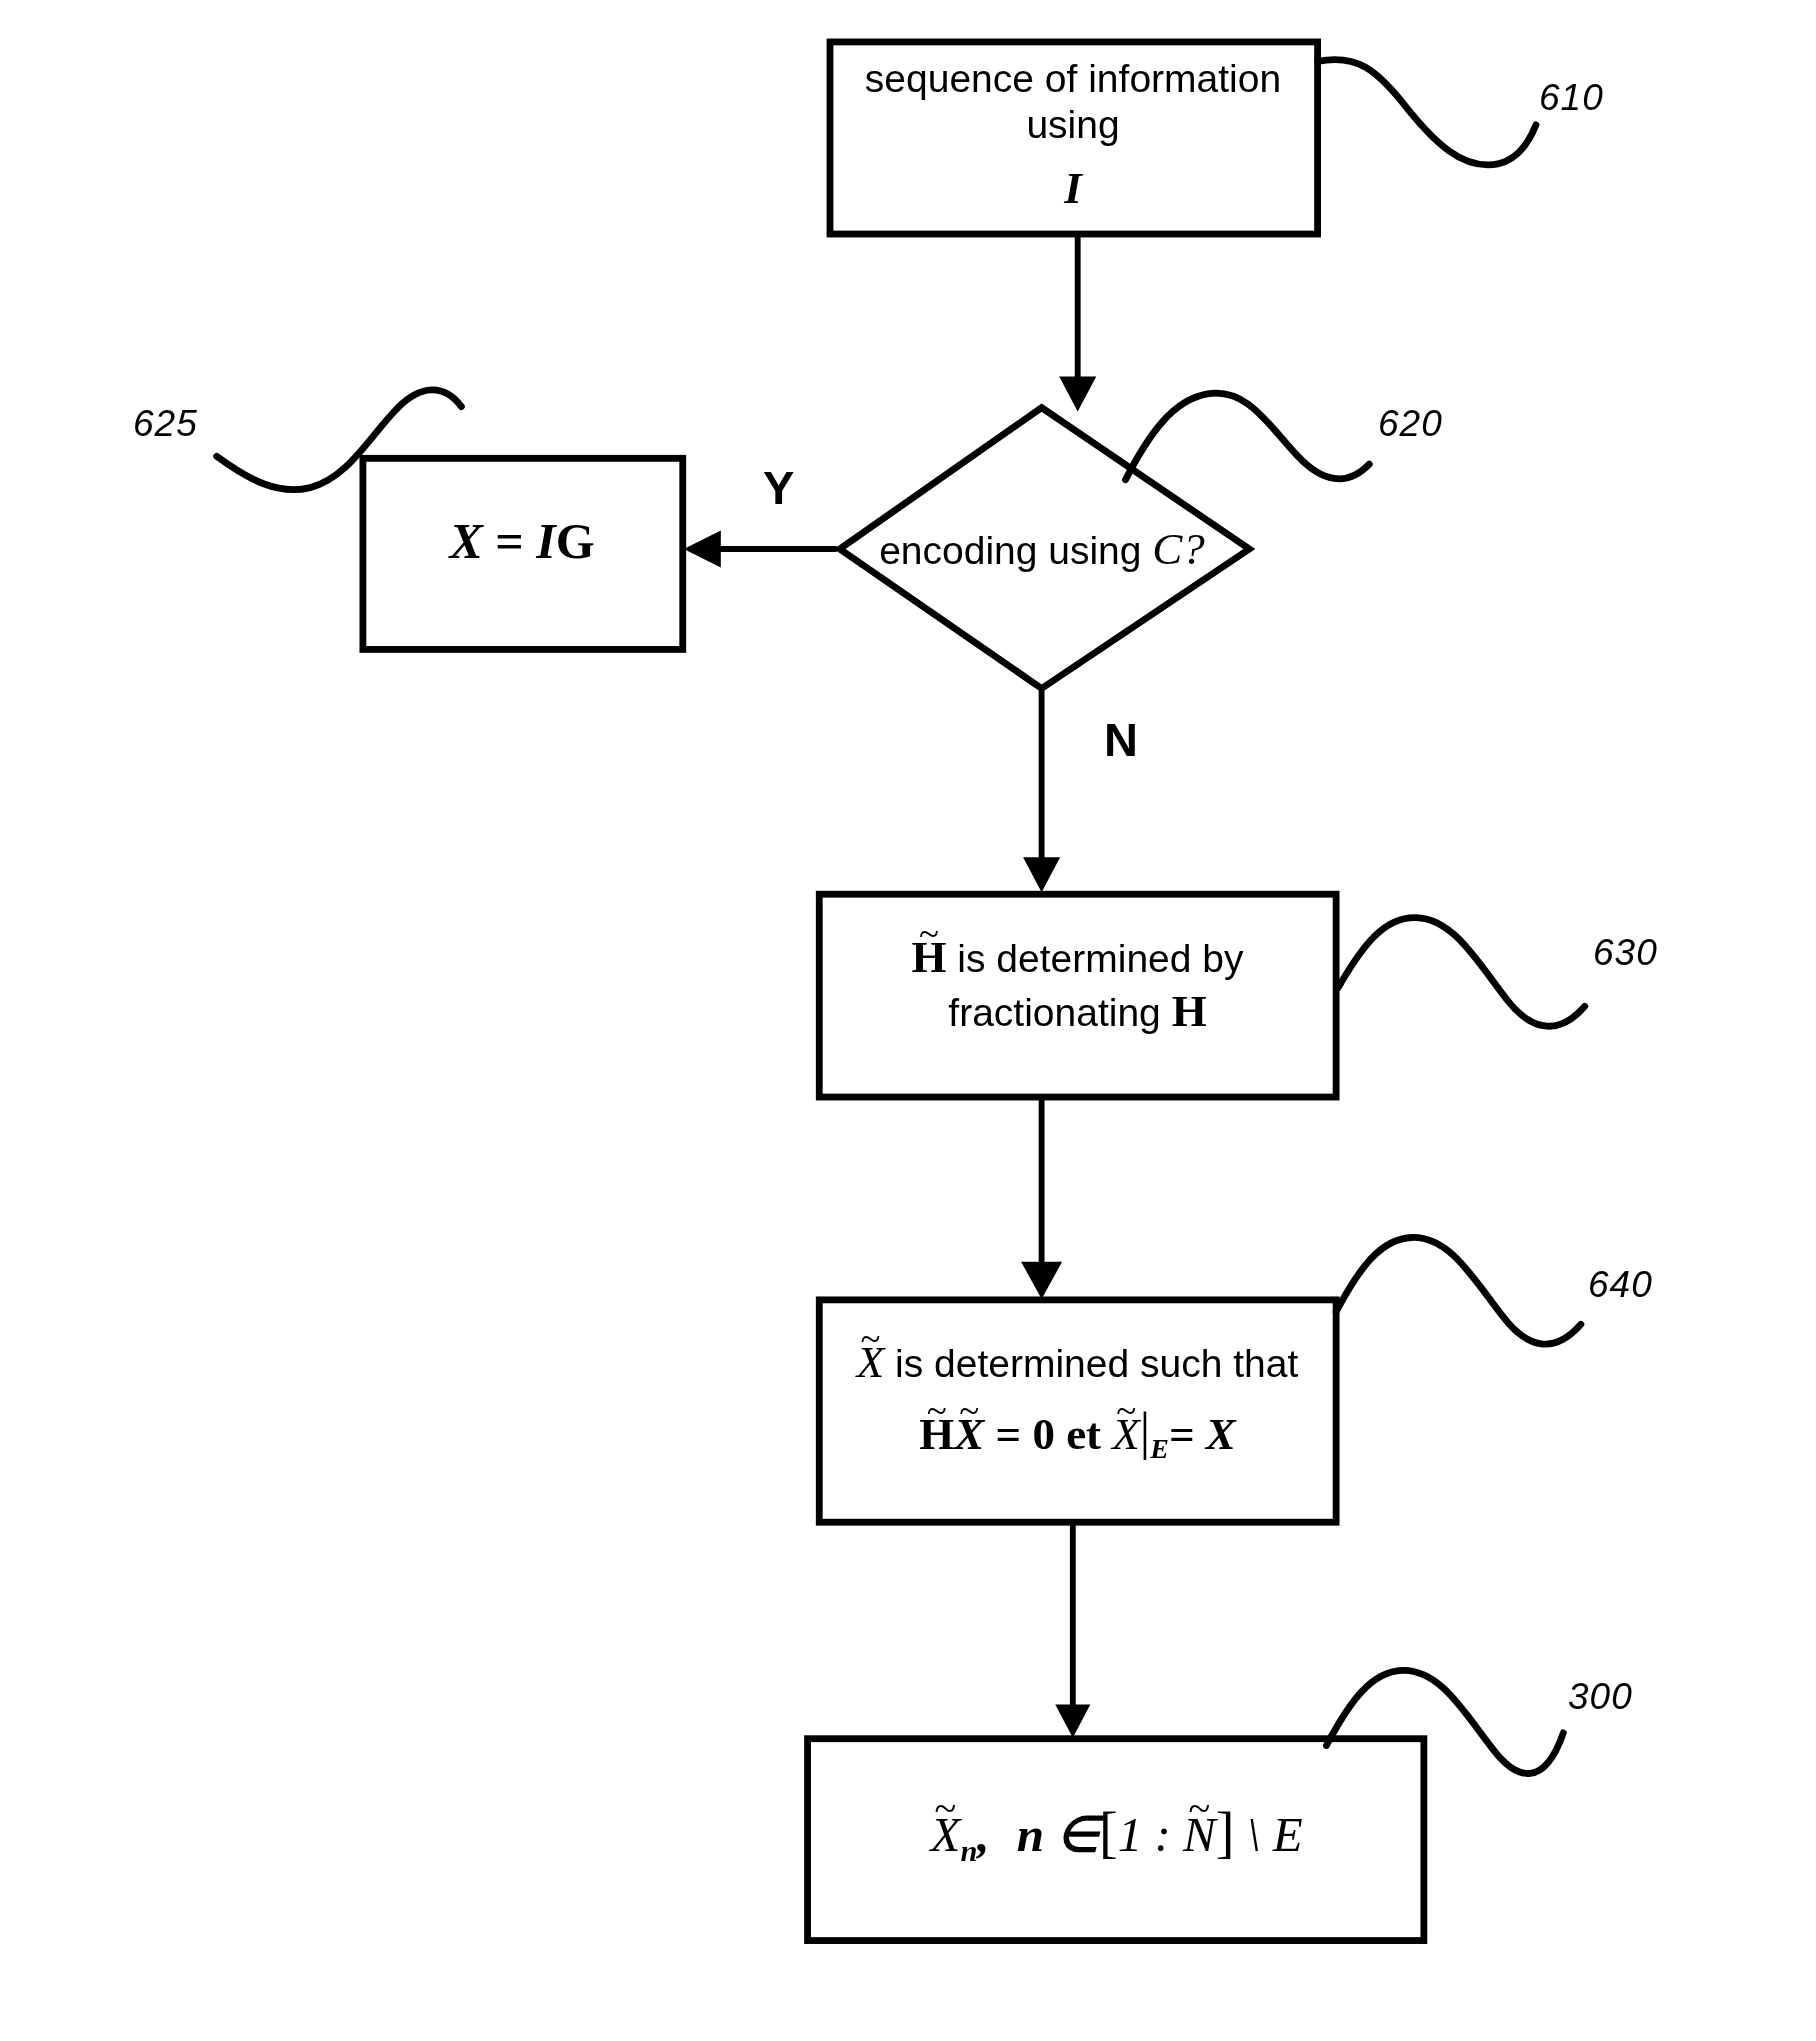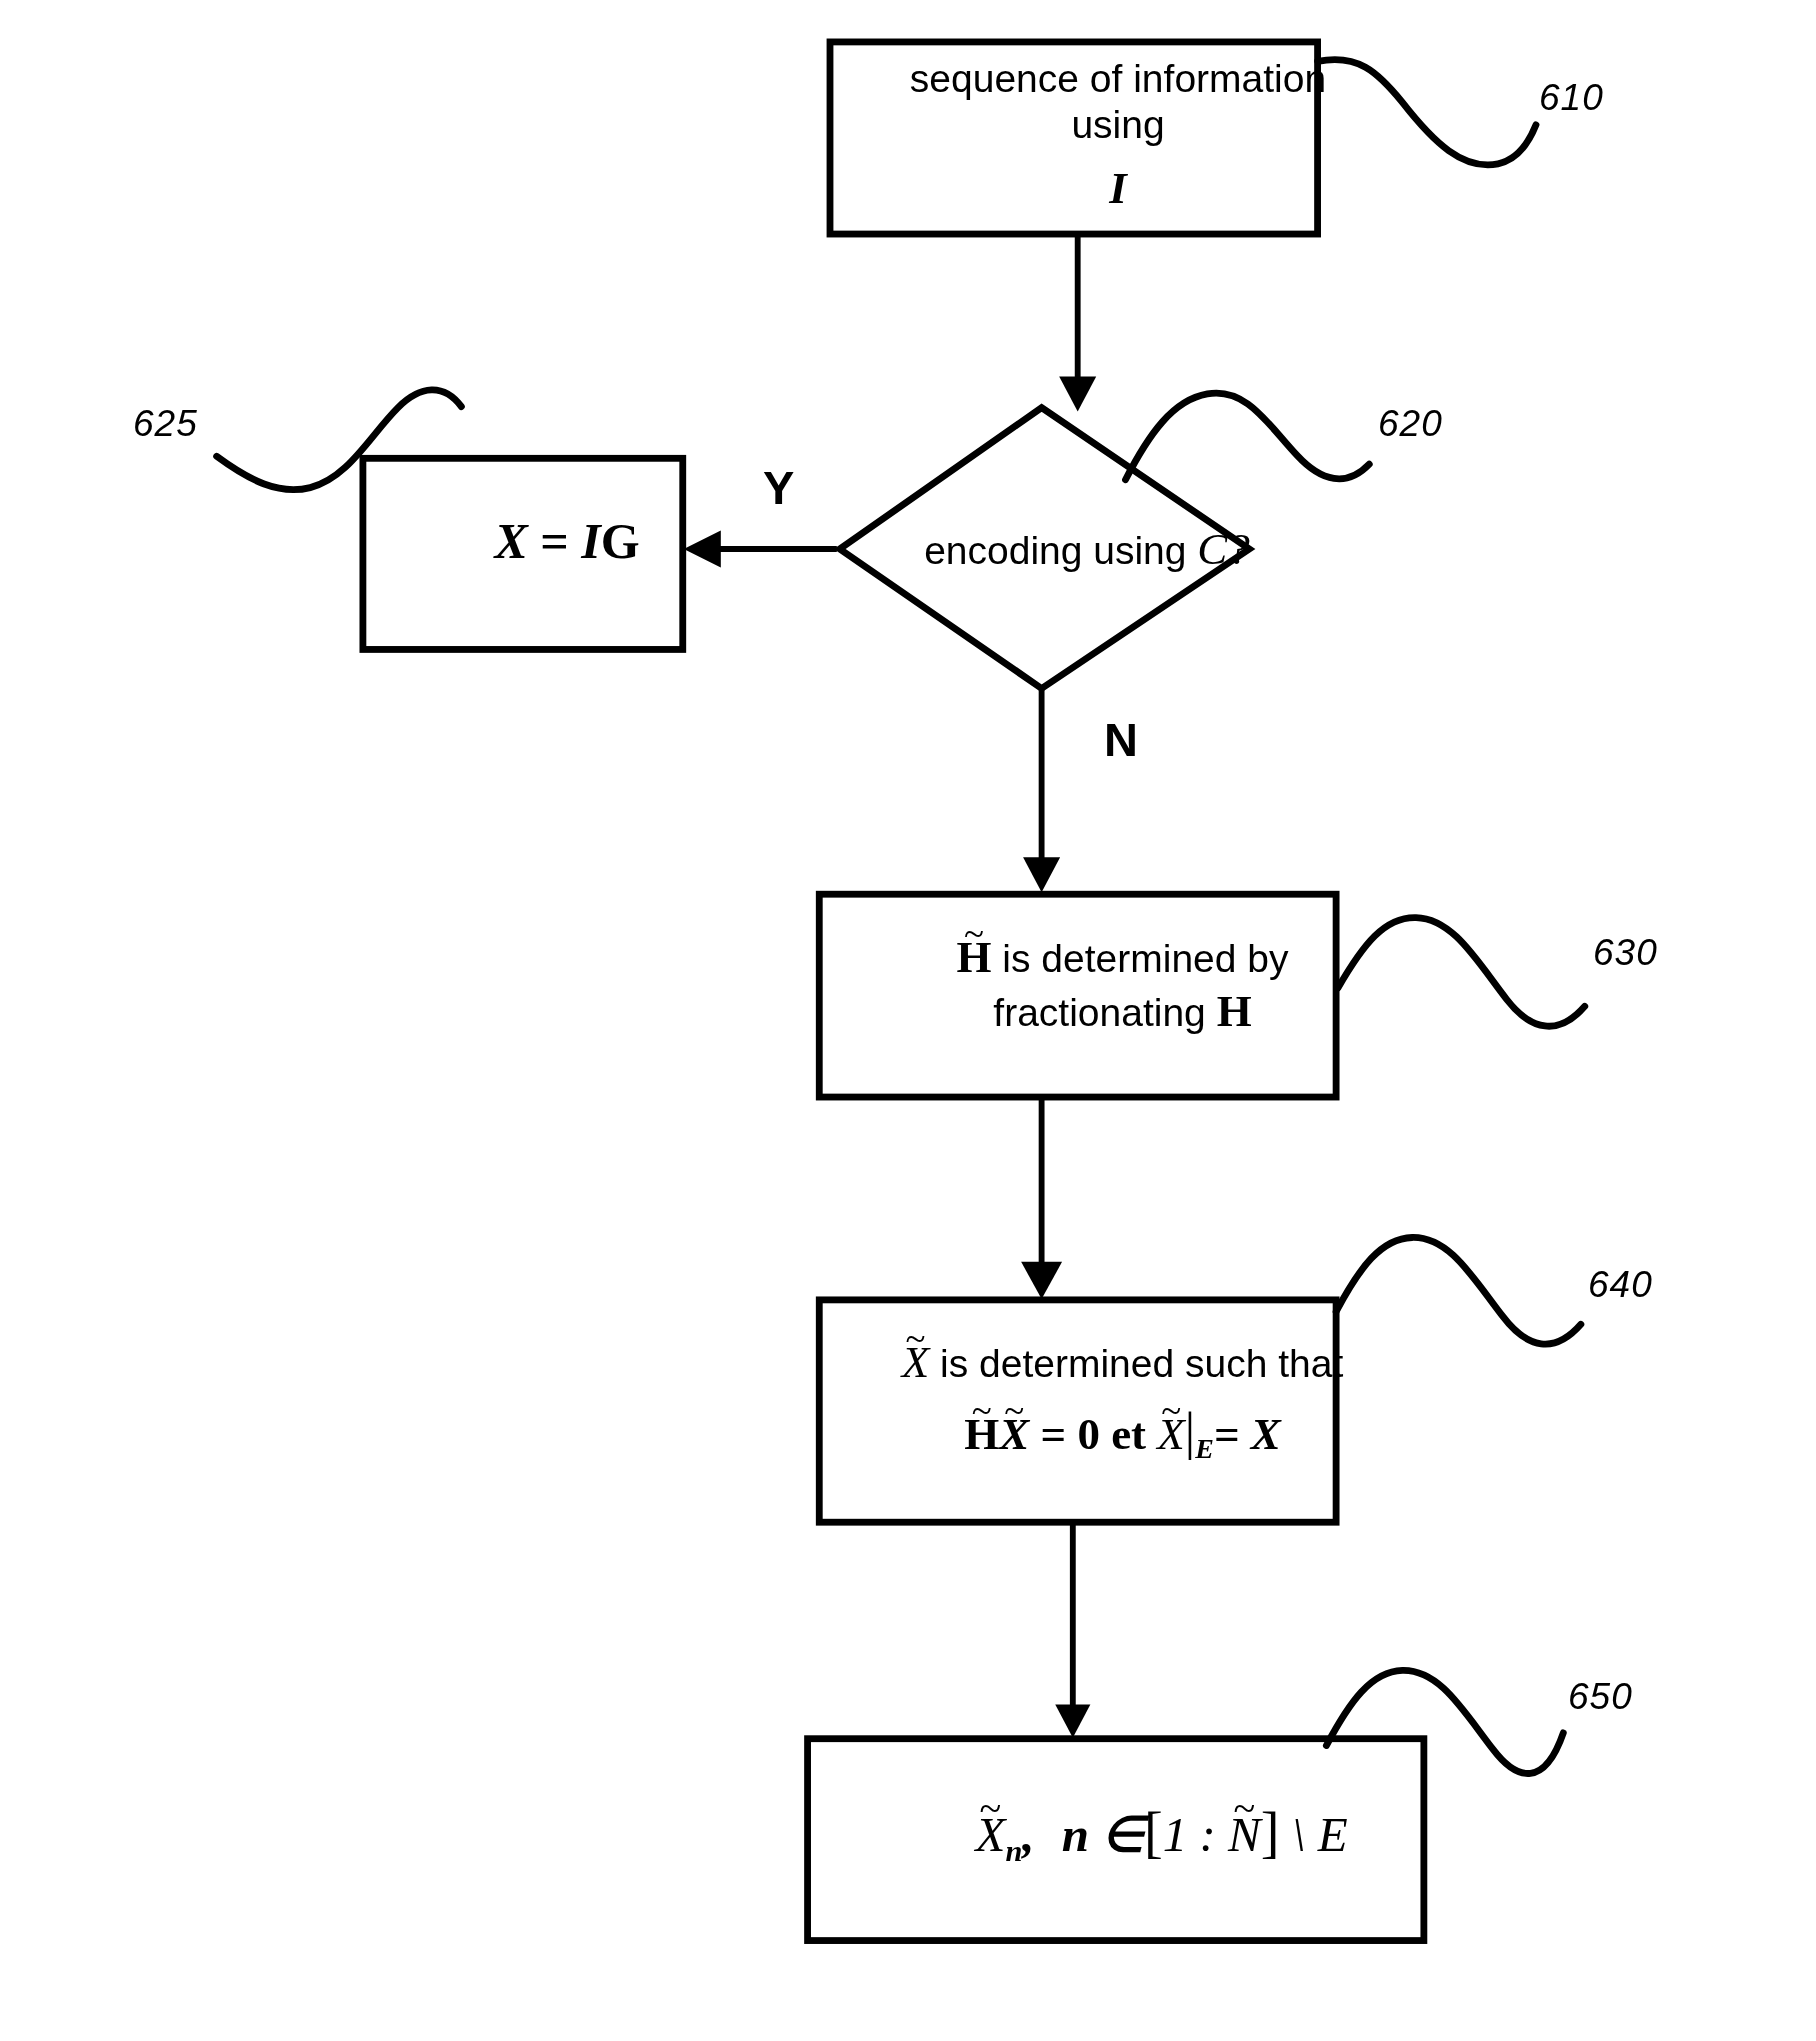--- a/index.html
+++ b/index.html
@@ -52,21 +52,20 @@
   .txt {
     position: absolute;
     color: #000000;
     white-space: nowrap;
     line-height: 1.18;
   }
   .boxtext {
     text-align: center;
     font-size: 39px;
     font-family: "Liberation Sans", sans-serif;
-    padding-left: 45px;
   }
   .ref {
     font-size: 37px;
     font-weight: 400;
     font-family: "Liberation Sans", sans-serif;
     letter-spacing: 1px;
     font-style: italic;
   }
   .branch {
     font-size: 47px;
@@ -216,16 +215,16 @@
   </div>
 
   <div class="txt branch" id="rY">Y</div>
   <div class="txt branch" id="rN">N</div>
 
   <div class="txt ref" id="r610">610</div>
   <div class="txt ref" id="r620">620</div>
   <div class="txt ref" id="r625">625</div>
   <div class="txt ref" id="r630">630</div>
   <div class="txt ref" id="r640">640</div>
-  <div class="txt ref" id="r650">650</div>
+  <div class="txt ref" id="r650">300</div>
 
 </div>
 
 
 </body></html>

